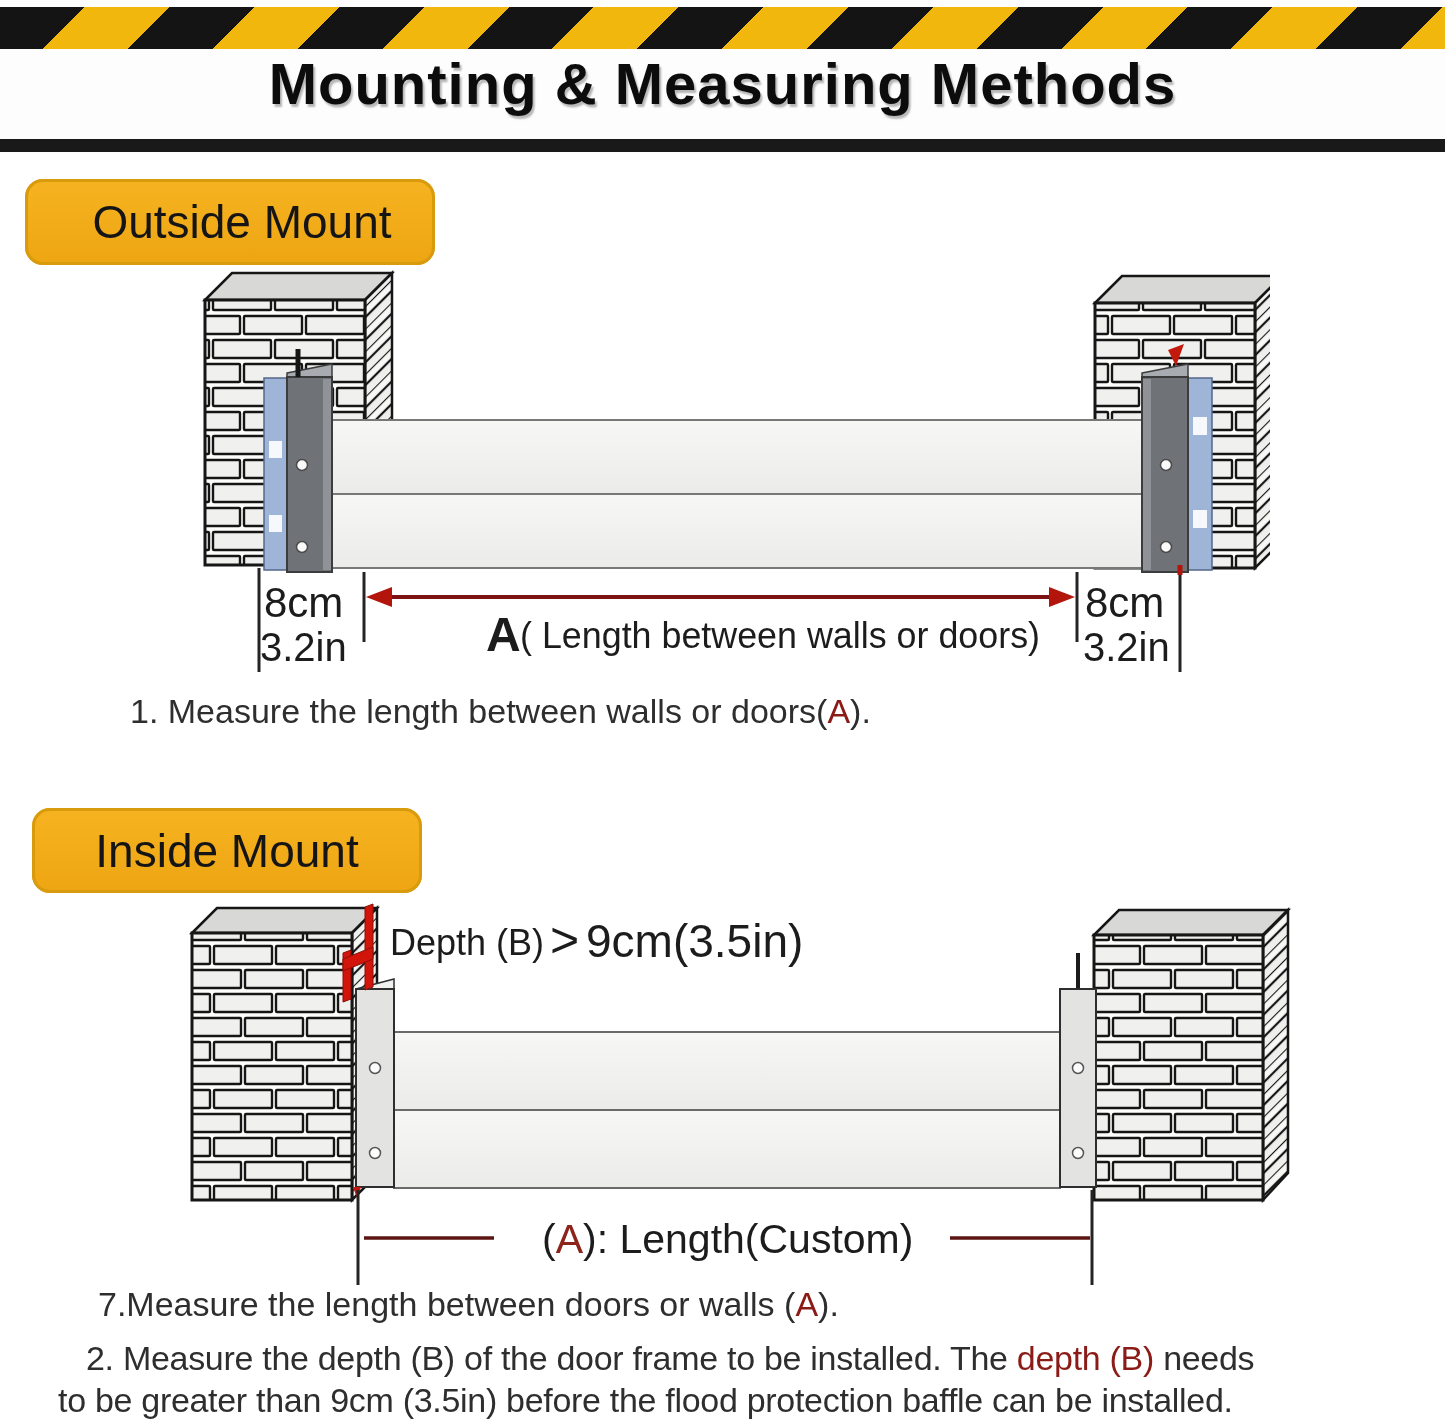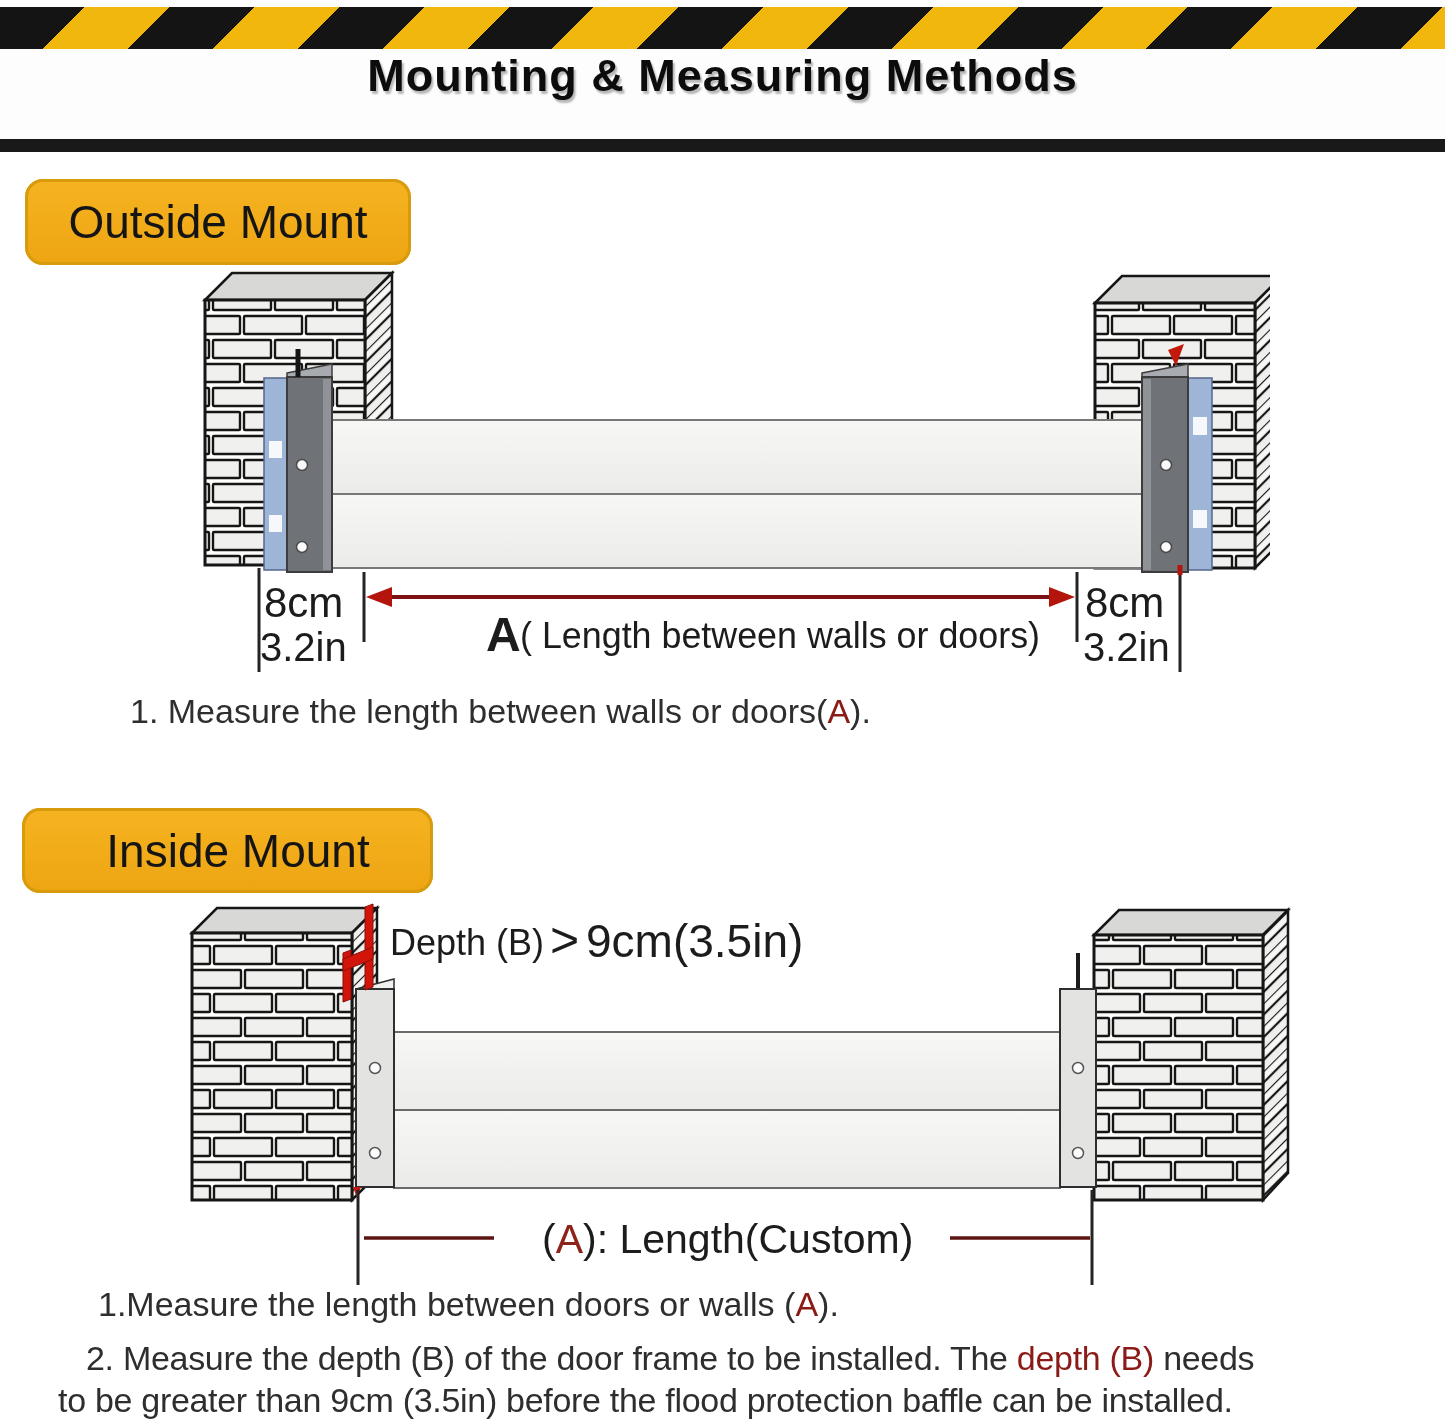--- a/index.html
+++ b/index.html
@@ -8,32 +8,32 @@
     font-family:"Liberation Sans",sans-serif;overflow:hidden;
   }
   
   .header{position:absolute;left:0;top:0;width:1445px;height:153px;background:#fdfdfd;}
   .stripes{
     position:absolute;left:0;top:7px;width:100%;height:42px;
     background:repeating-linear-gradient(135deg,#141414 0 60px,#f2b70d 60px 120px);
   }
   .title{
     position:absolute;left:0;top:50px;width:100%;text-align:center;
-    font-size:45px;font-weight:700;color:#0c0c0c;letter-spacing:1px;
+    font-size:58px;font-weight:700;color:#0c0c0c;letter-spacing:1px;
     text-shadow:2px 3px 2px rgba(0,0,0,.28);
   }
   .header-bar{position:absolute;left:0;top:139px;width:100%;height:13px;background:#191919;}
   
   .badge{
     position:absolute;display:flex;align-items:center;justify-content:center;
     background:linear-gradient(#f6b321,#eea512);border-radius:18px;
     font-size:46px;color:#151515;box-shadow:inset 0 0 0 3px #d99b0e;
   }
-  .badge-outside{left:25px;top:179px;width:386px;height:86px;}
-  .badge-inside{left:22px;top:808px;width:390px;height:85px;padding-left:21px;}
+  .badge-outside{left:25px;top:179px;width:386px;height:86px;padding-left:24px;}
+  .badge-inside{left:32px;top:808px;width:390px;height:85px;}
   
   .diagram{position:absolute;}
   .diagram-outside{left:180px;top:265px;}
   .diagram-inside{left:150px;top:895px;}
   .diagram text{font-family:"Liberation Sans",sans-serif;fill:#1c1c1c;}
   
   .instr{position:absolute;font-size:34px;color:#2e2e2e;white-space:nowrap;}
   .instr .red{color:#8b1b16;}
   .instr-o1{left:130px;top:692px;}
   .instr-o2{left:130px;top:747px;}
@@ -210,17 +210,17 @@
 
     <g>
       <line x1="208" y1="295" x2="208" y2="390" stroke="#242424" stroke-width="3"></line>
       <line x1="942" y1="295" x2="942" y2="390" stroke="#242424" stroke-width="3"></line>
       <line x1="214" y1="343" x2="344" y2="343" stroke="#5d1513" stroke-width="3.5"></line>
       <line x1="800" y1="343" x2="940" y2="343" stroke="#5d1513" stroke-width="3.5"></line>
       <text x="392" y="358" font-size="41"><tspan>(</tspan><tspan fill="#8d241c">A</tspan><tspan>): Length(Custom)</tspan></text>
     </g>
   </svg>
 
-  <div class="instr instr-i1"><span>1.Measure the length between doors or walls (</span><span class="red">A</span><span>).</span></div>
+  <div class="instr instr-i1"><span>7.Measure the length between doors or walls (</span><span class="red">A</span><span>).</span></div>
   <div class="instr instr-i2"><span>2. Measure the depth (B) of the door frame to be installed. The </span><span class="red">depth (B)</span><span> needs</span></div>
   <div class="instr instr-i3">to be greater than 9cm (3.5in) before the flood protection baffle can be installed.</div>
 
 </div>
 
 </body></html>

